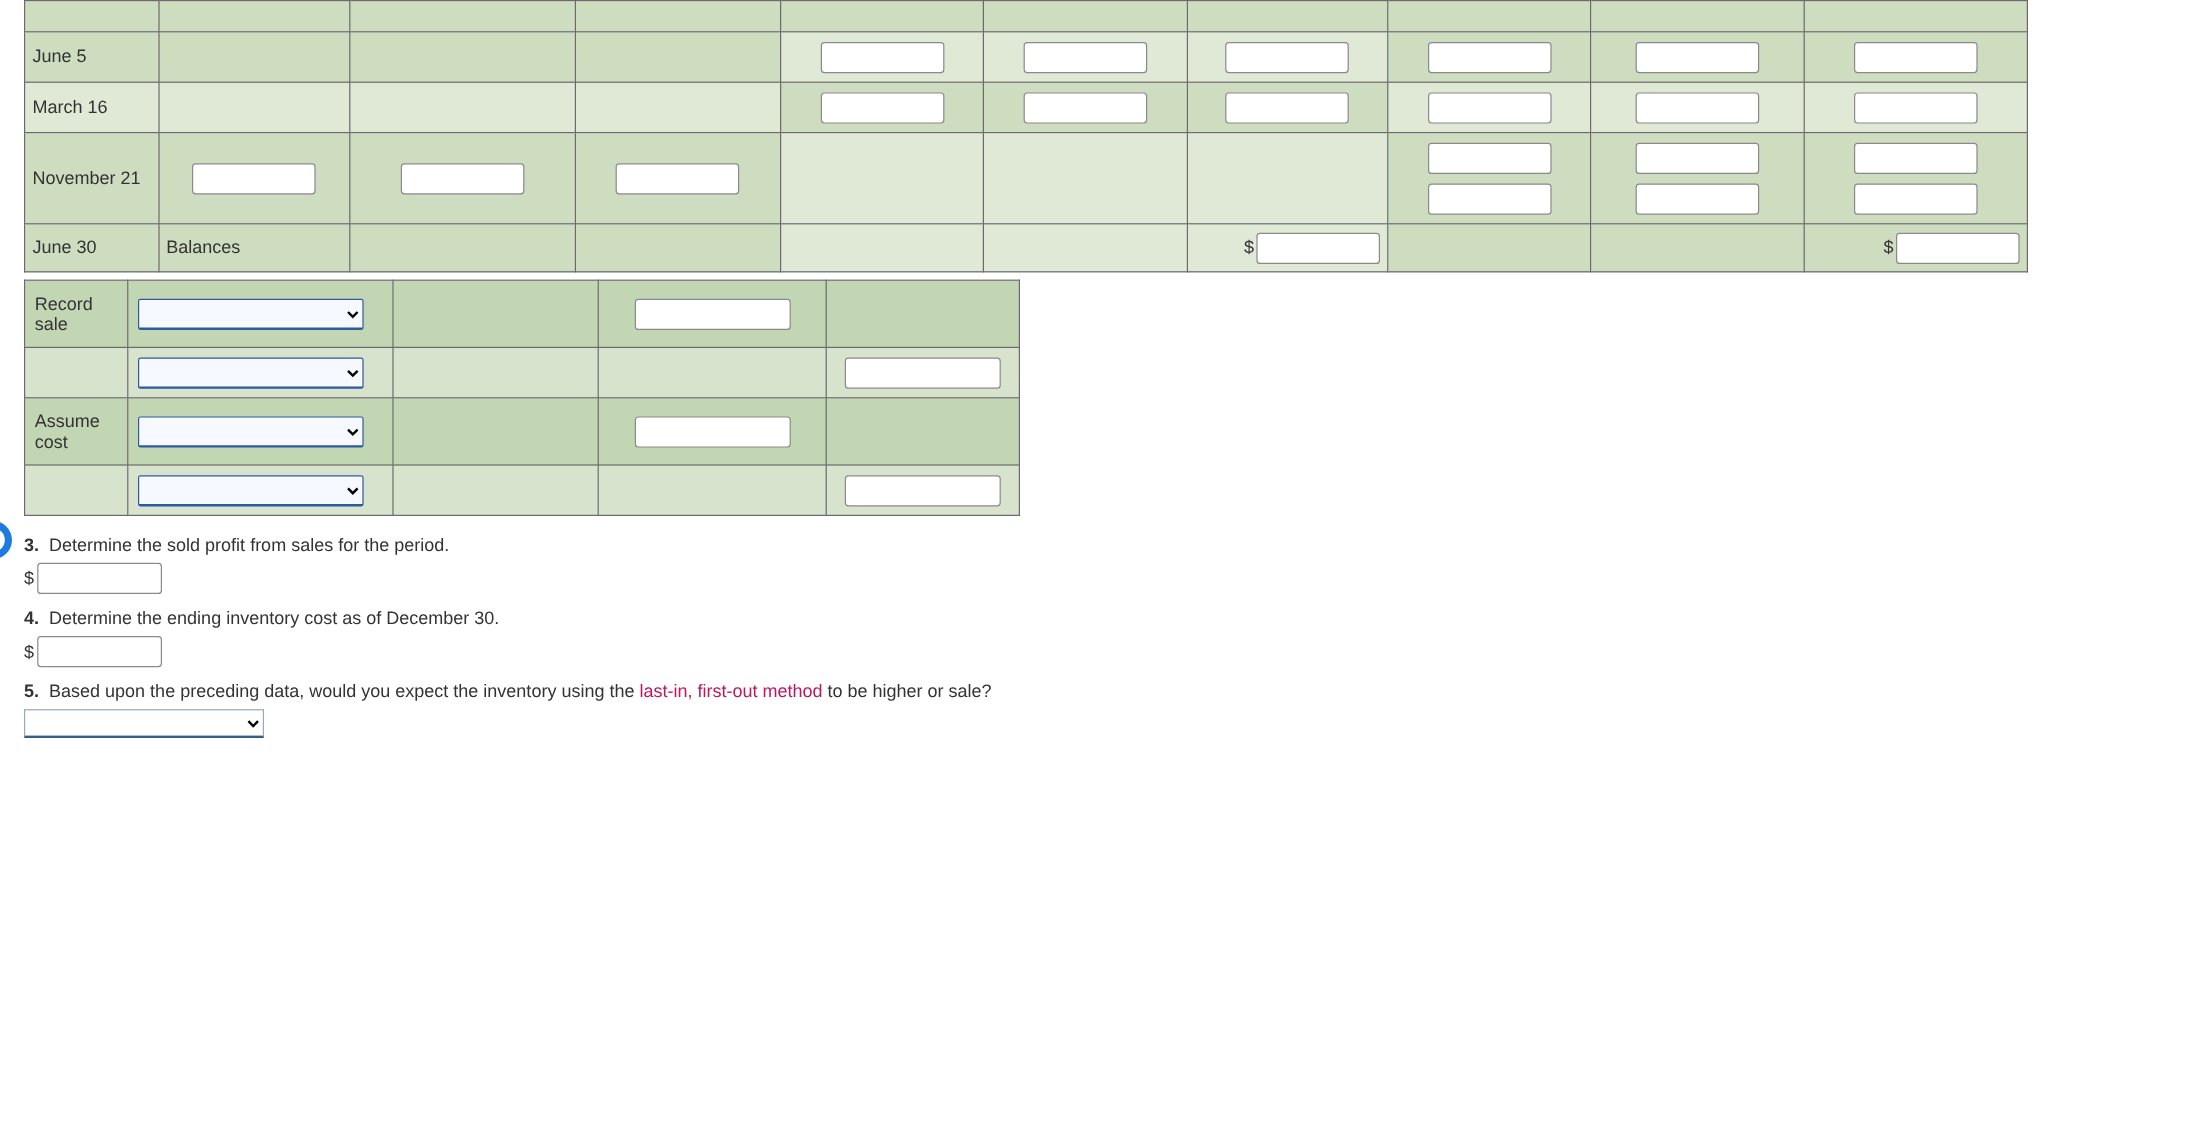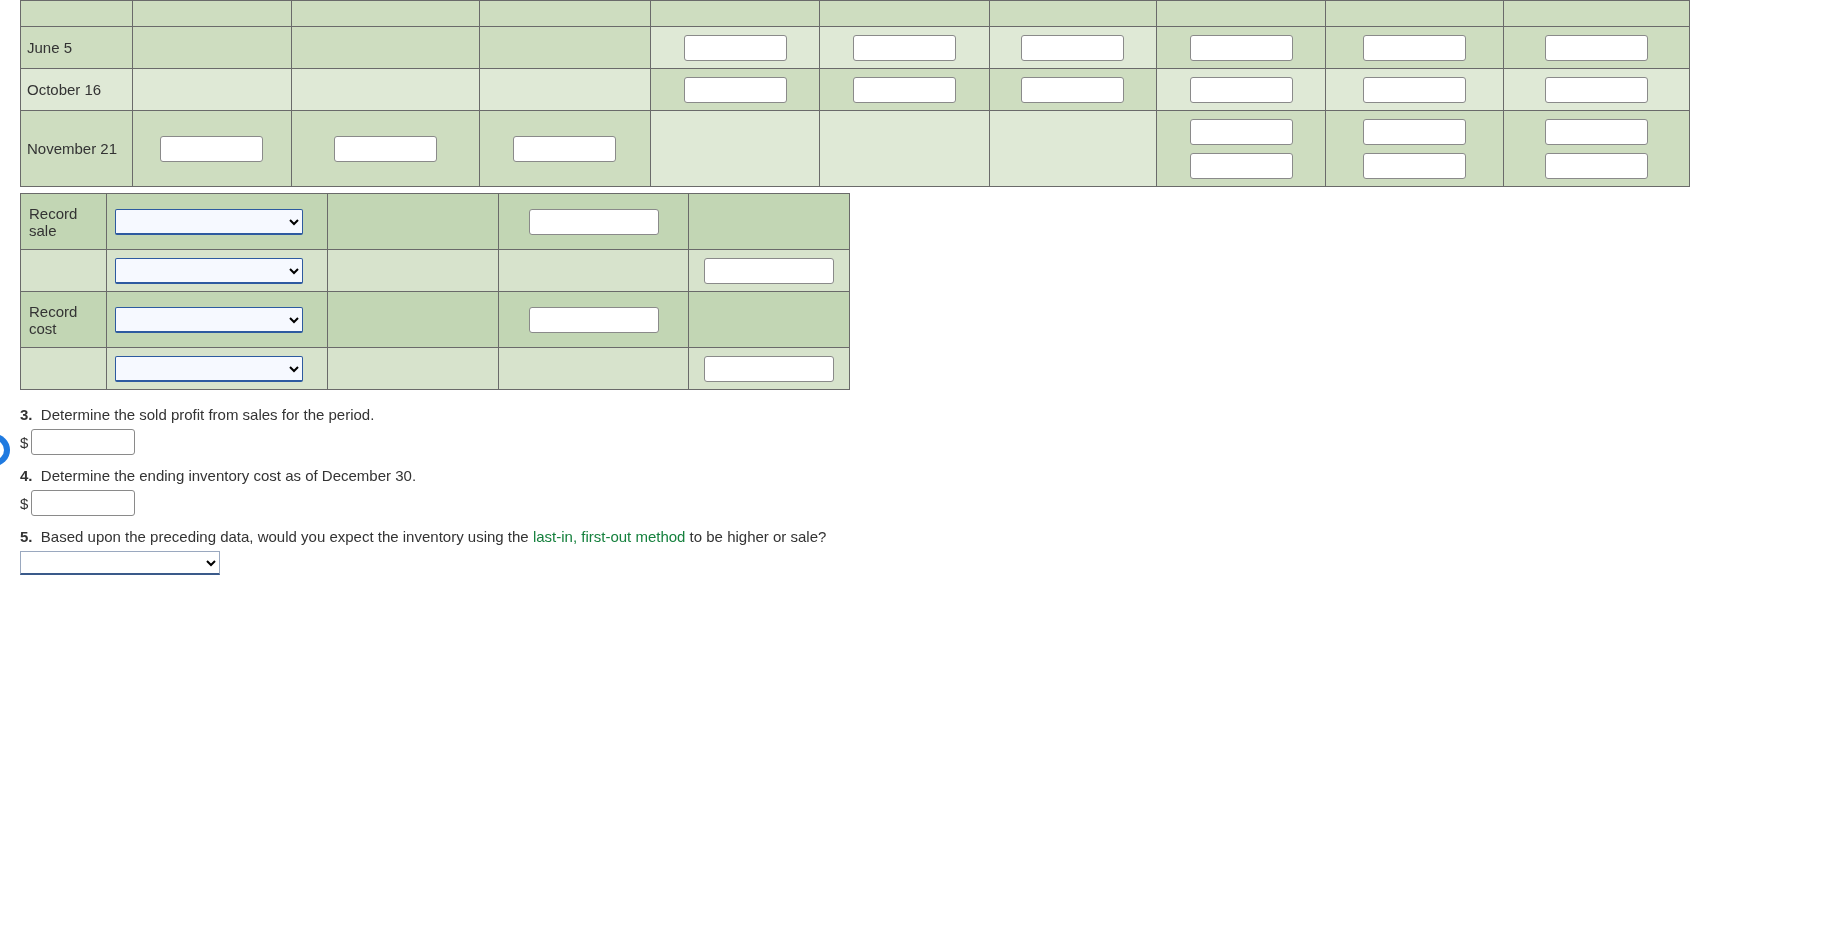--- a/index.html
+++ b/index.html
@@ -138,21 +138,21 @@
 .dollar-row { display:flex; align-items:center; gap:3px; margin:4px 0 12px 0; }
 .dollar { font-size: 15px; }
 input.ans {
   width: 104px;
   height: 26px;
   border: 1px solid #8a8a8a;
   border-radius: 3px;
   background: #fff;
   padding: 2px 4px;
 }
-.link { color: #15803d; }
+.link { color: #be185d; }
 .cell-money { display:inline-flex; align-items:center; gap:2px; }
 </style>
 </head>
 <body>
 <div class="wrap">
 <div class="arc"></div>
 
 
 
 
@@ -179,21 +179,21 @@
     <td class="bg-grn"></td>
     <td class="bg-grnl center"><input type="text" class="fld" style=""></td>
     <td class="bg-grnl center"><input type="text" class="fld" style=""></td>
     <td class="bg-grnl center"><input type="text" class="fld" style=""></td>
     <td class="bg-grn center"><input type="text" class="fld" style=""></td>
     <td class="bg-grn center"><input type="text" class="fld" style=""></td>
     <td class="bg-grn center"><input type="text" class="fld" style=""></td>
   </tr>
 
   <tr class="h-norm">
-    <td class="bg-grnl">October 16</td>
+    <td class="bg-grnl">March 16</td>
     <td class="bg-grnl"></td>
     <td class="bg-grnl"></td>
     <td class="bg-grnl"></td>
     <td class="bg-grn center"><input type="text" class="fld" style=""></td>
     <td class="bg-grn center"><input type="text" class="fld" style=""></td>
     <td class="bg-grn center"><input type="text" class="fld" style=""></td>
     <td class="bg-grnl center"><input type="text" class="fld" style=""></td>
     <td class="bg-grnl center"><input type="text" class="fld" style=""></td>
     <td class="bg-grnl center"><input type="text" class="fld" style=""></td>
   </tr>
@@ -220,20 +220,42 @@
     </td>
     <td class="bg-grn center">
       <div class="stack2">
         <input type="text" class="fld" style="">
         <input type="text" class="fld" style="">
       </div>
     </td>
   </tr>
 
 
+  <tr class="h-bal">
+    <td class="bg-grn">June 30</td>
+    <td class="bg-grn">Balances</td>
+    <td class="bg-grn"></td>
+    <td class="bg-grn"></td>
+    <td class="bg-grnl"></td>
+    <td class="bg-grnl"></td>
+    <td class="bg-grnl right">
+      <span class="cell-money">
+              <span class="dollar">$</span>
+              <input type="text" class="fld" style="">
+            </span>
+    </td>
+    <td class="bg-grn"></td>
+    <td class="bg-grn"></td>
+    <td class="bg-grn right">
+      <span class="cell-money">
+              <span class="dollar">$</span>
+              <input type="text" class="fld" style="">
+            </span>
+    </td>
+  </tr>
 </tbody>
     </table>
 
 
 
 
 <table class="journal">
   <tbody>
         <tr>
     <td class="bg-h jcol-a" style="height:56px">Record sale</td>
@@ -251,21 +273,21 @@
     <td class="bg-h2 jcol-b">
       <select class="sel"><option></option></select>
     </td>
     <td class="bg-h2 jcol-c"></td>
     <td class="bg-h2 jcol-d"></td>
     <td class="bg-h2 jcol-e center">
       <input type="text" class="fld-wide" style="">
     </td>
   </tr>
   <tr>
-    <td class="bg-h jcol-a" style="height:56px">Record cost</td>
+    <td class="bg-h jcol-a" style="height:56px">Assume cost</td>
     <td class="bg-h jcol-b">
       <select class="sel"><option></option></select>
     </td>
     <td class="bg-h jcol-c"></td>
     <td class="bg-h jcol-d center">
       <input type="text" class="fld-wide" style="">
     </td>
     <td class="bg-h jcol-e"></td>
   </tr>
   <tr>

